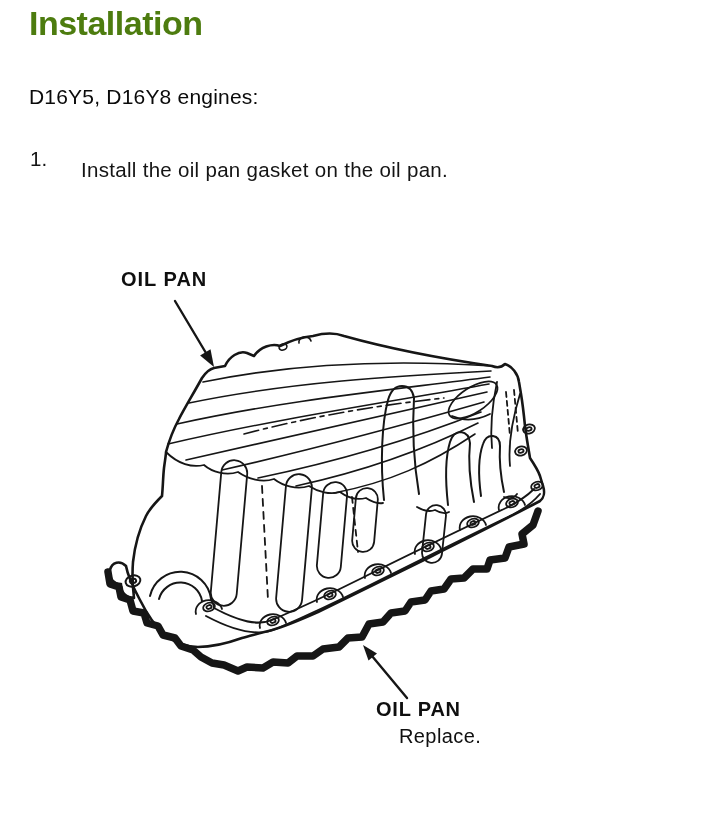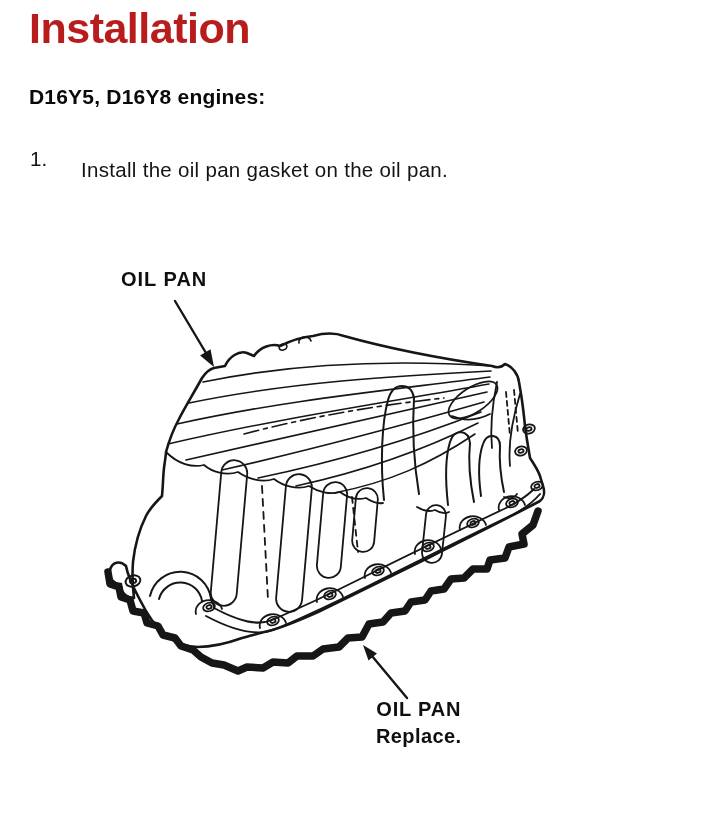--- a/index.html
+++ b/index.html
@@ -7,42 +7,42 @@
     width:724px;height:814px;
     background:#ffffff;
     font-family:"Liberation Sans", sans-serif;
     color:#111;
     position:relative;
     overflow:hidden;
   }
   .page{position:absolute;inset:0;background:#fff;}
   .doc-title{
     position:absolute;left:29px;top:4px;
-    font-size:43px;font-weight:700;letter-spacing:-0.5px;color:#b91c1c;
+    font-size:34px;font-weight:700;letter-spacing:-0.5px;color:#4d7c0f;
   }
   .engines-heading{
     position:absolute;left:29px;top:85px;
-    font-size:21px;font-weight:700;color:#0a0a0a;letter-spacing:0.2px;
+    font-size:21px;font-weight:400;color:#0a0a0a;letter-spacing:0.2px;
   }
   .step-row{
     position:absolute;left:30px;top:147px;width:560px;
     font-size:20.5px;color:#141414;
   }
   .step-number{position:absolute;left:0;top:0;}
   .step-text{position:absolute;left:51px;top:11px;letter-spacing:0.3px;}
-  .figure{position:absolute;inset:0;text-align:center;}
+  .figure{position:absolute;inset:0;}
   .figure svg{position:absolute;left:0;top:0;}
   .part-label{
     position:absolute;
     font-size:20px;font-weight:700;color:#0f0f0f;letter-spacing:1px;
     white-space:nowrap;
   }
   .label-oil-pan{left:121px;top:268px;}
   .label-gasket{left:376px;top:696px;line-height:27px;letter-spacing:0.8px;}
-  .label-gasket .note{font-weight:700;letter-spacing:0.4px;}
+  .label-gasket .note{font-weight:400;letter-spacing:0.4px;margin-left:23px;}
 </style>
 </head>
 <body>
 
 <div class="page">
 
   <div class="doc-title">Installation</div>
 
   <div class="engines-heading">D16Y5, D16Y8 engines:</div>
 

